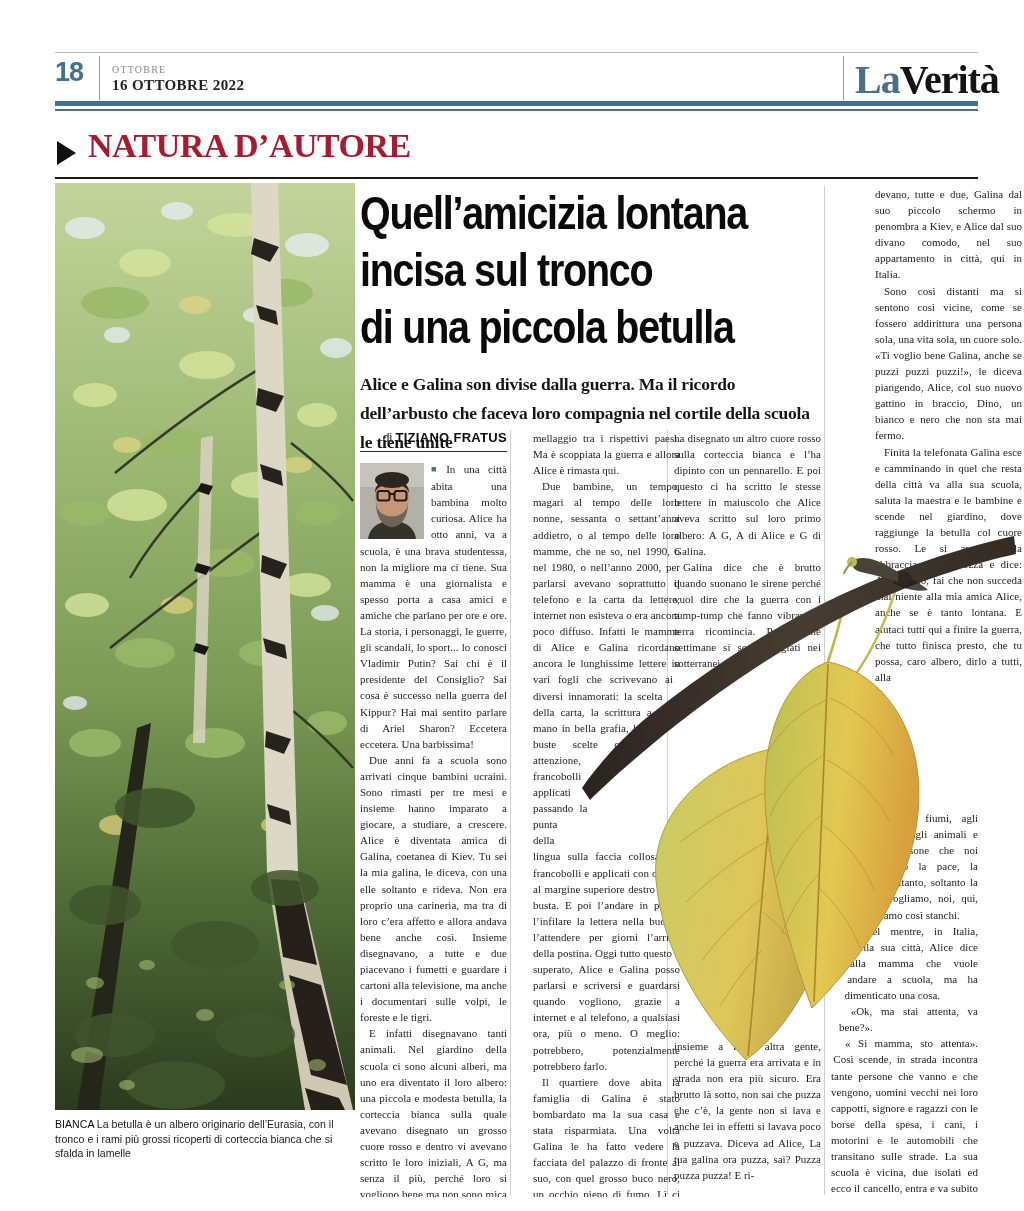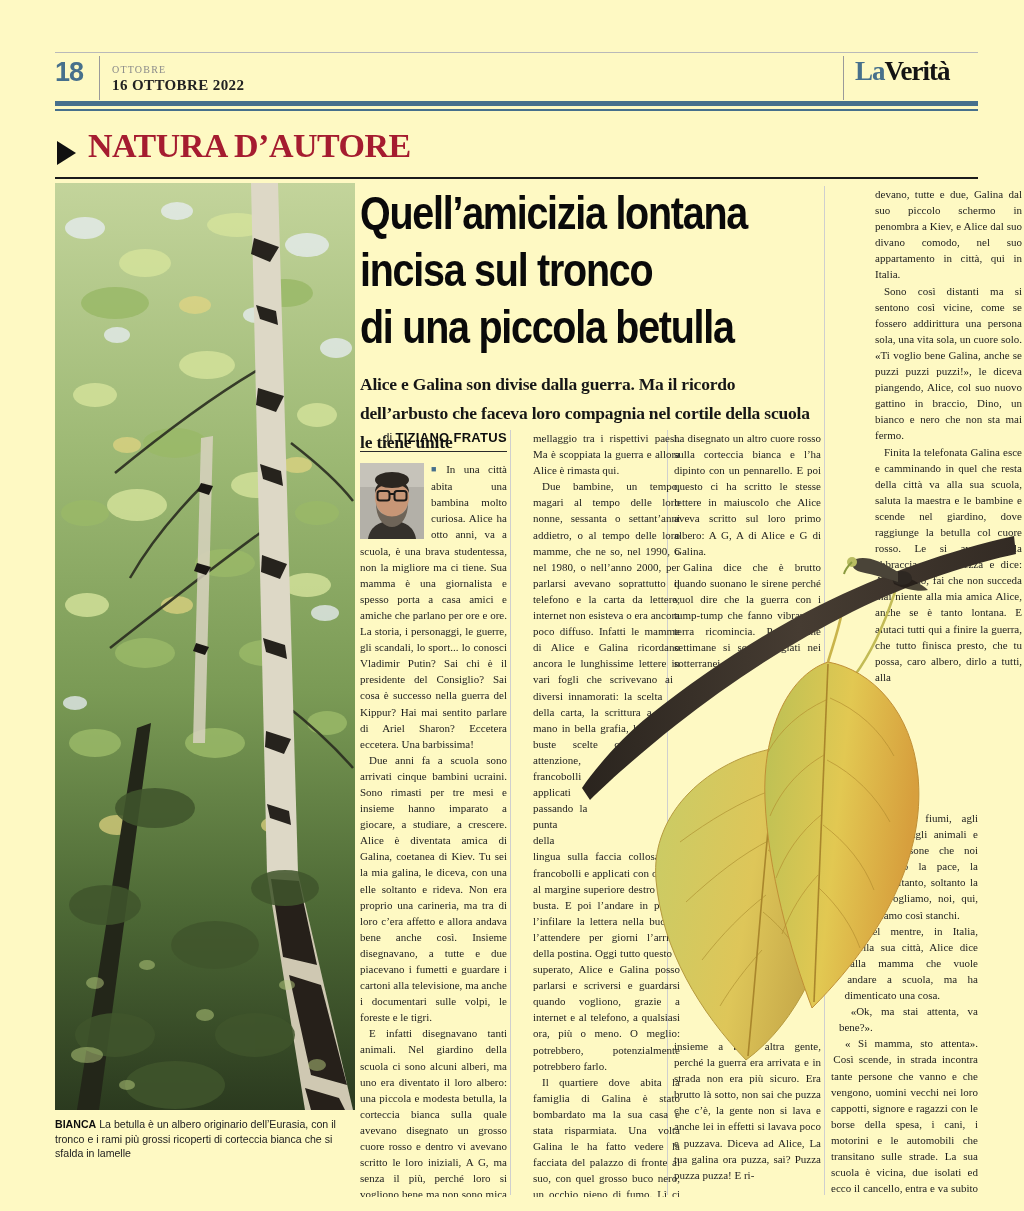--- a/index.html
+++ b/index.html
@@ -1,39 +1,39 @@
 <!DOCTYPE html>
 <html><head>
 <meta charset="utf-8">
 <style>
   html,body{margin:0;padding:0;background:#e9e9e9;}
-  .page{position:relative;width:1024px;height:1211px;background:#fef9c3;margin:0 auto;
+  .page{position:relative;width:1024px;height:1211px;background:#ffffff;margin:0 auto;
         font-family:"Liberation Serif", serif;color:#1d1d1d;overflow:hidden;}
   
   .rule-hair{position:absolute;left:55px;width:923px;height:1px;background:#b9b9b9;}
   .pagenum{position:absolute;left:55px;top:57px;font-family:"Liberation Sans",sans-serif;
            font-weight:bold;font-size:27px;color:#47708c;letter-spacing:-1px;}
   .hdr-div{position:absolute;width:1px;background:#9a9a9a;}
   .day{position:absolute;left:112px;top:64px;font-size:10px;color:#8a8a8a;letter-spacing:1.2px;}
   .date{position:absolute;left:112px;top:77px;font-size:15px;font-weight:bold;color:#222;letter-spacing:.4px;}
-  .masthead{position:absolute;left:855px;top:56px;font-size:27px;font-weight:bold;letter-spacing:-1px;}
+  .masthead{position:absolute;left:855px;top:56px;font-size:40px;font-weight:bold;letter-spacing:-1px;}
   .masthead .la{color:#47708c;}
   .masthead .verita{color:#141414;}
   .teal-thick{position:absolute;left:55px;top:101px;width:923px;height:5px;background:#47708c;}
   .teal-thin{position:absolute;left:55px;top:109px;width:923px;height:2px;background:#47708c;}
   
   .sec-tri{position:absolute;left:57px;top:141px;width:0;height:0;
            border-left:19px solid #101010;border-top:12px solid transparent;border-bottom:12px solid transparent;}
   .sec-title{position:absolute;left:88px;top:127px;font-size:34px;font-weight:bold;color:#a51c30;letter-spacing:-.5px;}
   .sec-underline{position:absolute;left:55px;top:177px;width:923px;height:2px;background:#1b1b1b;}
   
   .photo{position:absolute;left:55px;top:183px;width:300px;height:927px;overflow:hidden;}
   .caption{position:absolute;left:55px;top:1117px;width:302px;
            font-family:"Liberation Sans",sans-serif;font-size:10.6px;line-height:14.5px;color:#222;}
-  .caption .cap-label{font-weight:bold;color:#0d0d0d;}
+  .caption .cap-label{font-weight:normal;color:#0d0d0d;}
   
   .headline{position:absolute;left:360px;top:184px;width:556px;transform:scaleX(.84);transform-origin:left top;
             font-family:"Liberation Sans",sans-serif;font-weight:900;font-size:47px;line-height:57px;
             color:#0a0a0a;letter-spacing:-1.5px;}
   .standfirst{position:absolute;left:360px;top:370px;width:462px;font-weight:bold;
               font-size:17.5px;line-height:29px;color:#161616;letter-spacing:-.2px;}
   
   .col{position:absolute;width:147px;font-size:11px;line-height:16.1px;text-align:justify;
        overflow:hidden;z-index:2;}
   .para{margin:0;}

